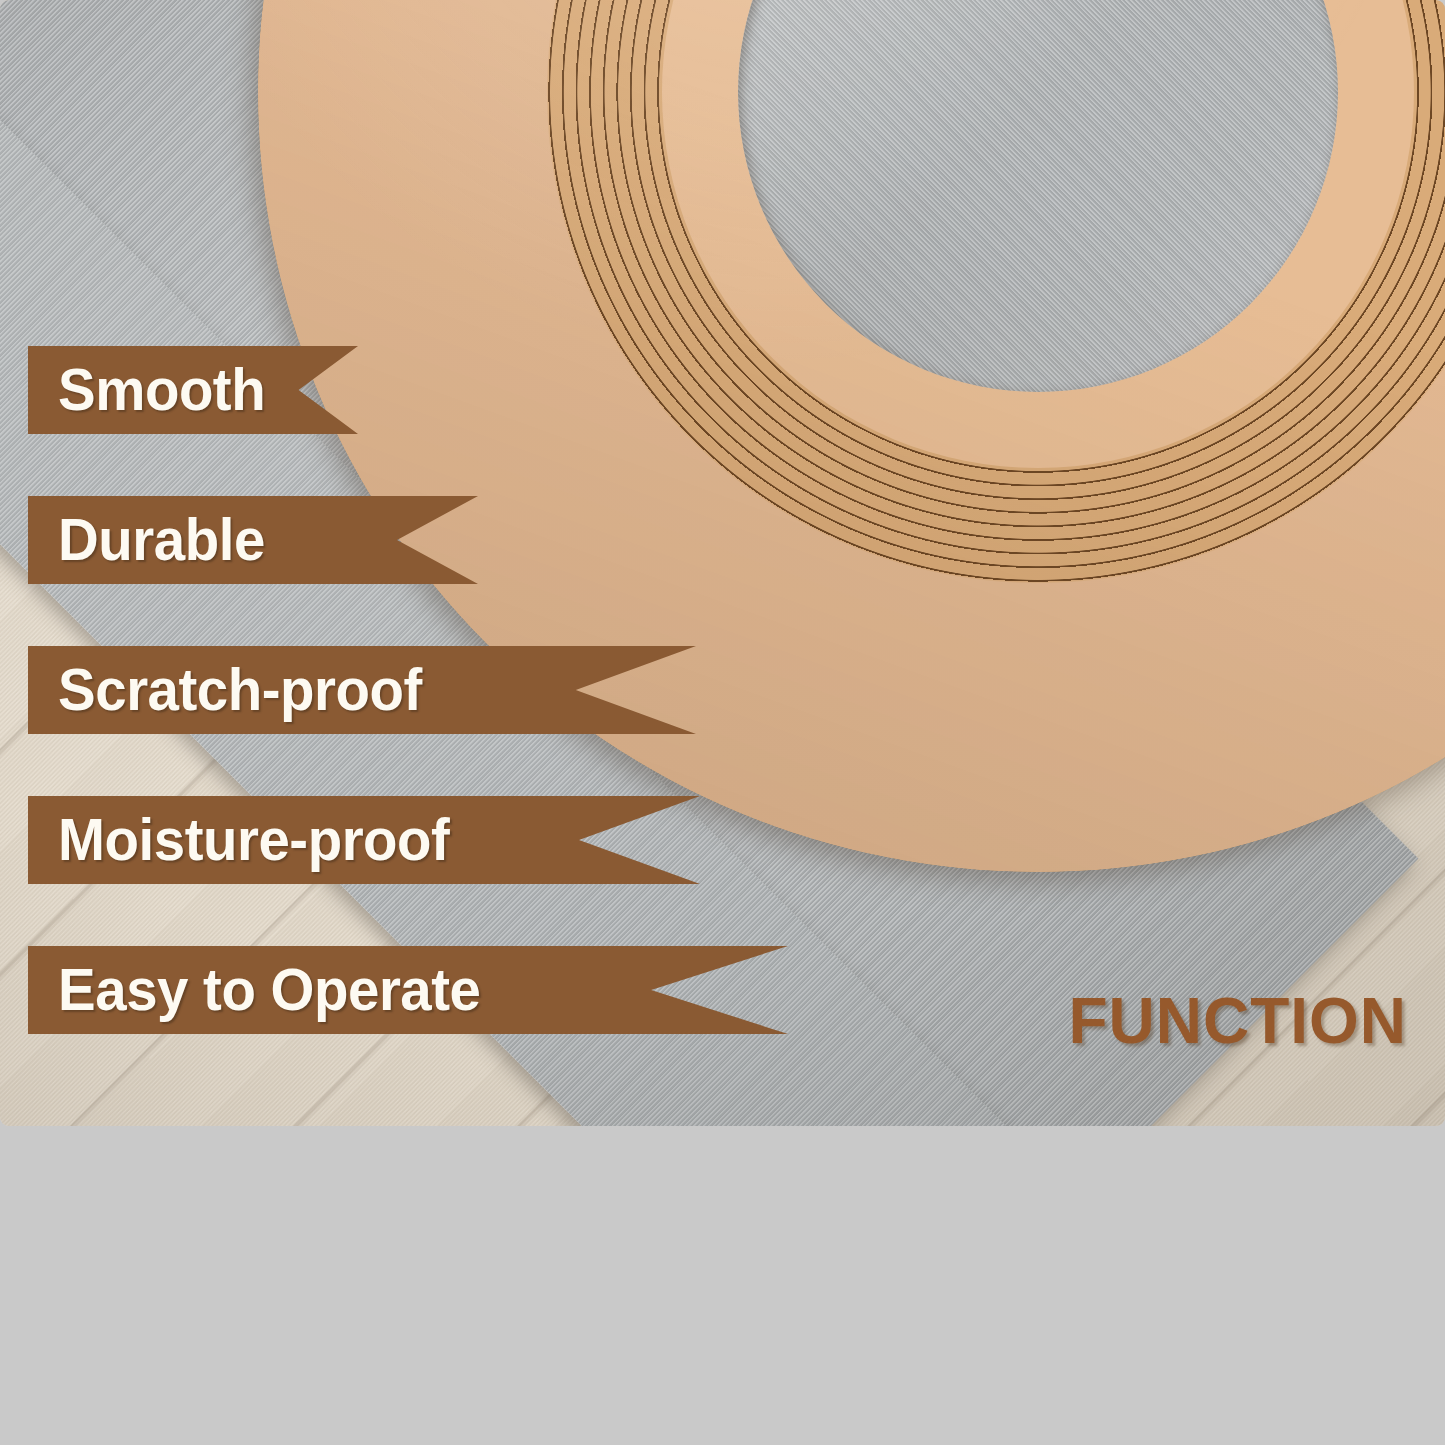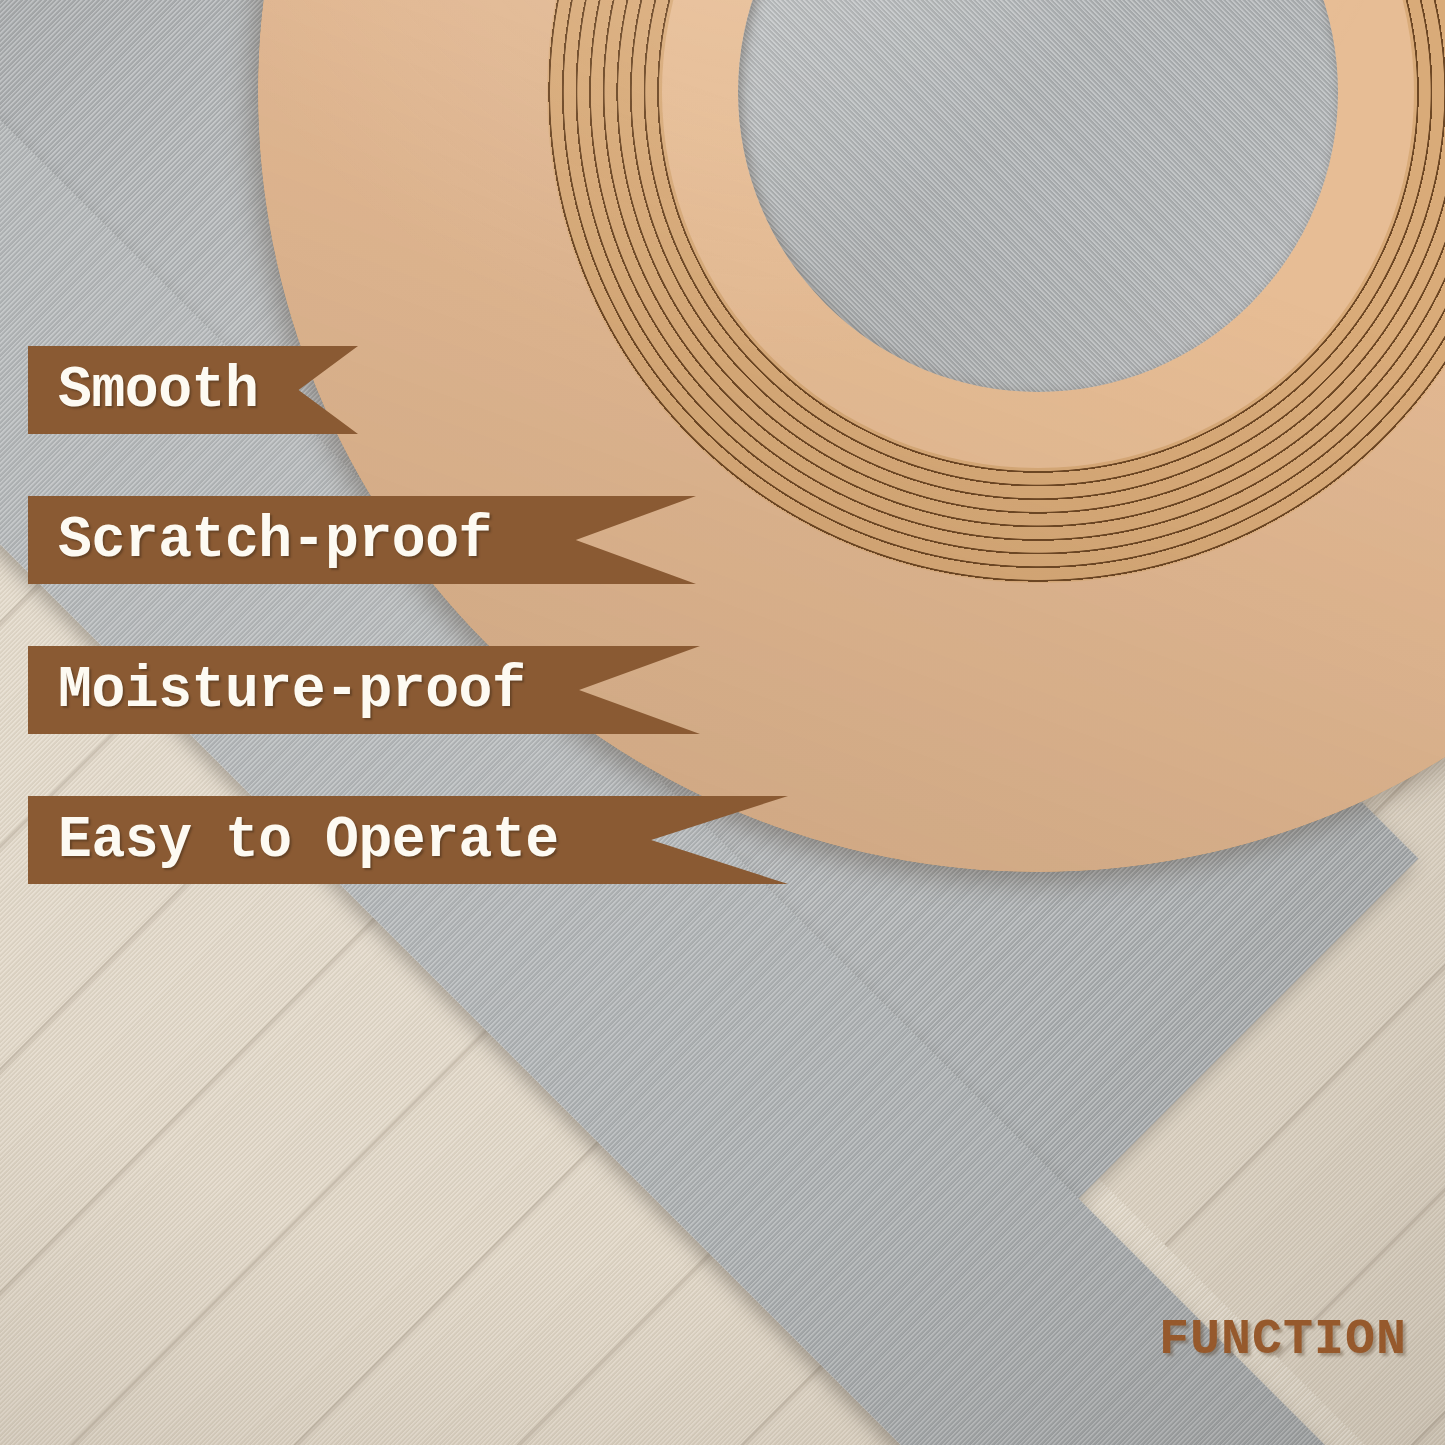--- a/index.html
+++ b/index.html
@@ -1,24 +1,25 @@
 <!DOCTYPE html>
 <html><head>
 <meta charset="utf-8">
 <title>Edge Banding Function Description</title>
 <style>
   html,body{margin:0;padding:0;background:#c9c9c9;}
   *{box-sizing:border-box;}
 
   .stage{
     position:relative;
-    width:1445px;height:1445px;
+    width:1445px;height:1126px;
     overflow:hidden;
-    font-family:Liberation Mono, monospace;
+    font-family:Liberation Sans, sans-serif;
     background:#d9d2c6;
+    border-radius:9px;
   }
 
   
   .bg{position:absolute;inset:0;overflow:hidden;}
 
   .bg-base{
     position:absolute;inset:-40%;
     background:
       
       repeating-linear-gradient(135deg,
@@ -217,21 +218,21 @@
     transform-origin:left center;
   }
 
   
   .title{
     position:absolute;
     right:38px;bottom:62px;
     text-align:right;
     color:#96592c;
     font-weight:bold;
-    font-size:50px;
+    font-size:64px;
     line-height:86px;
     letter-spacing:1px;
     text-shadow:3px 3px 3px rgba(80,55,30,.35);
   }
   .title-line{display:block;transform:scaleX(1.0);}
 </style>
 </head>
 <body>
 
 <div class="stage">
@@ -253,20 +254,24 @@
     <div class="roll-shade"></div>
   </div>
 
   <div class="banners">
 
     <div class="banner">
       <div class="banner-shape" style="width: 330px;"></div>
       <span class="banner-label">Smooth</span>
     </div>
 
+    <div class="banner">
+      <div class="banner-shape" style="width: 450px;"></div>
+      <span class="banner-label">Durable</span>
+    </div>
 
 
 
     <div class="banner">
       <div class="banner-shape" style="width: 668px;"></div>
       <span class="banner-label">Scratch-proof</span>
     </div>
 
     <div class="banner">
       <div class="banner-shape" style="width: 672px;"></div>

